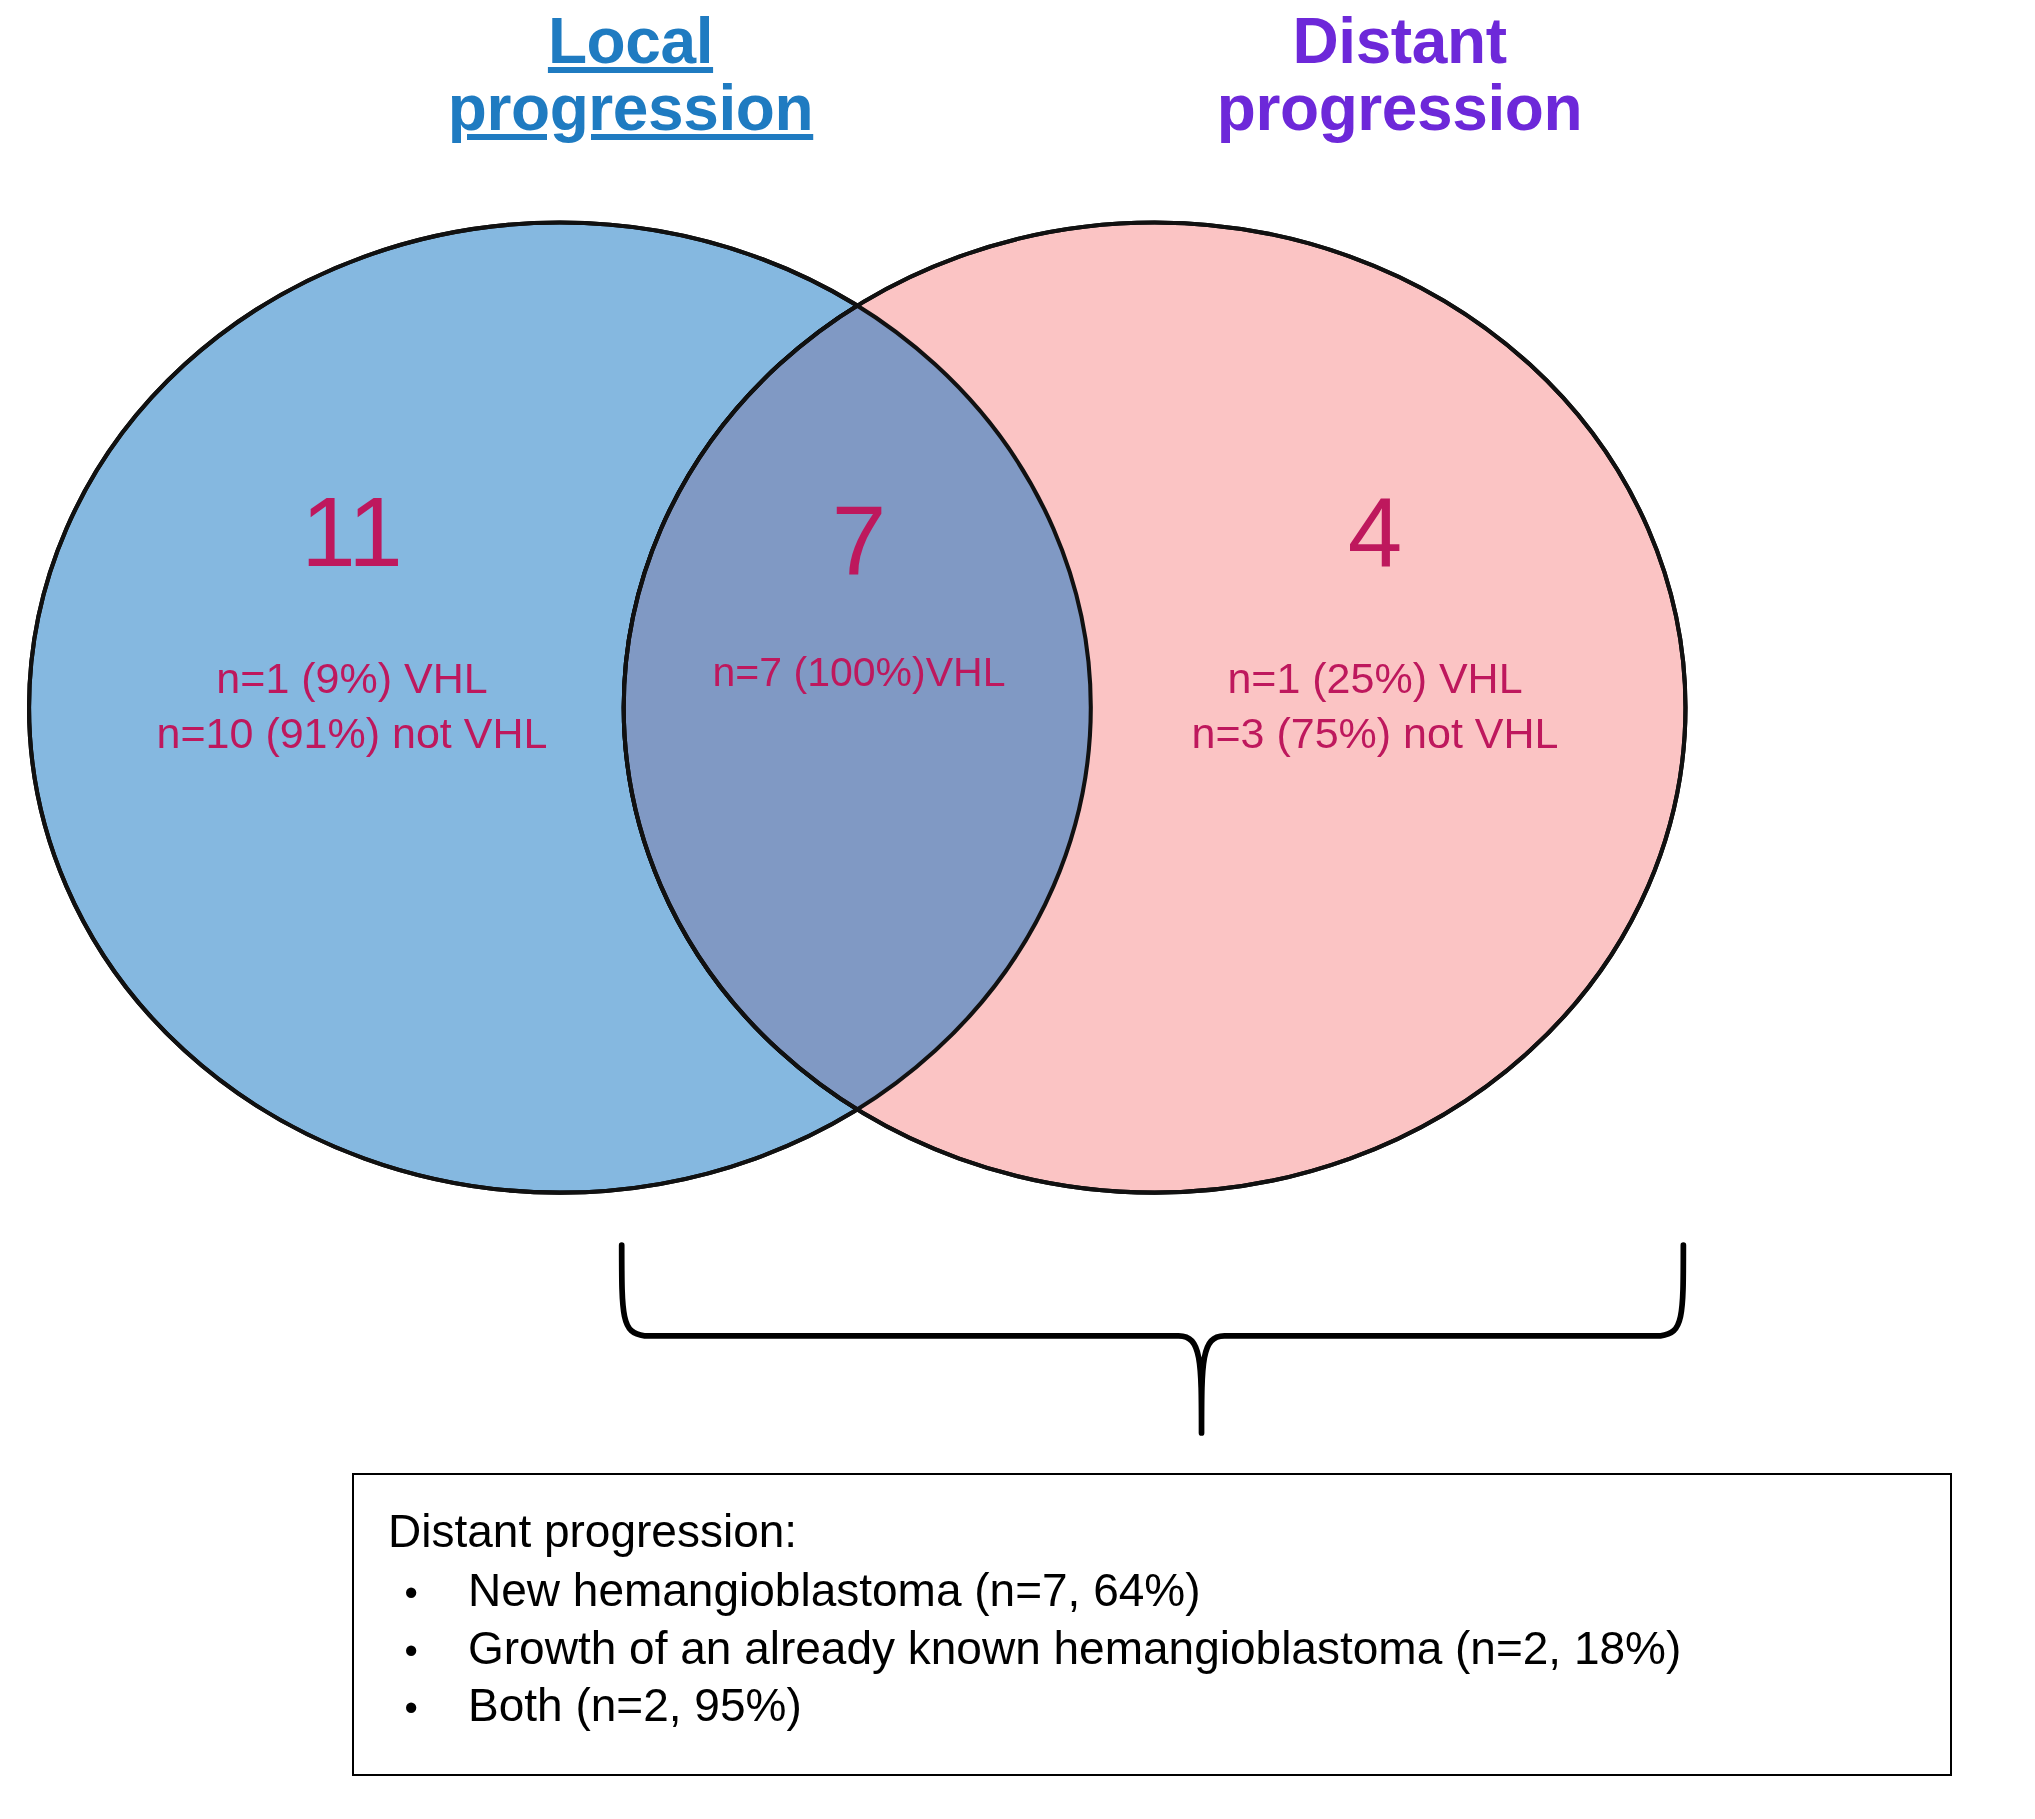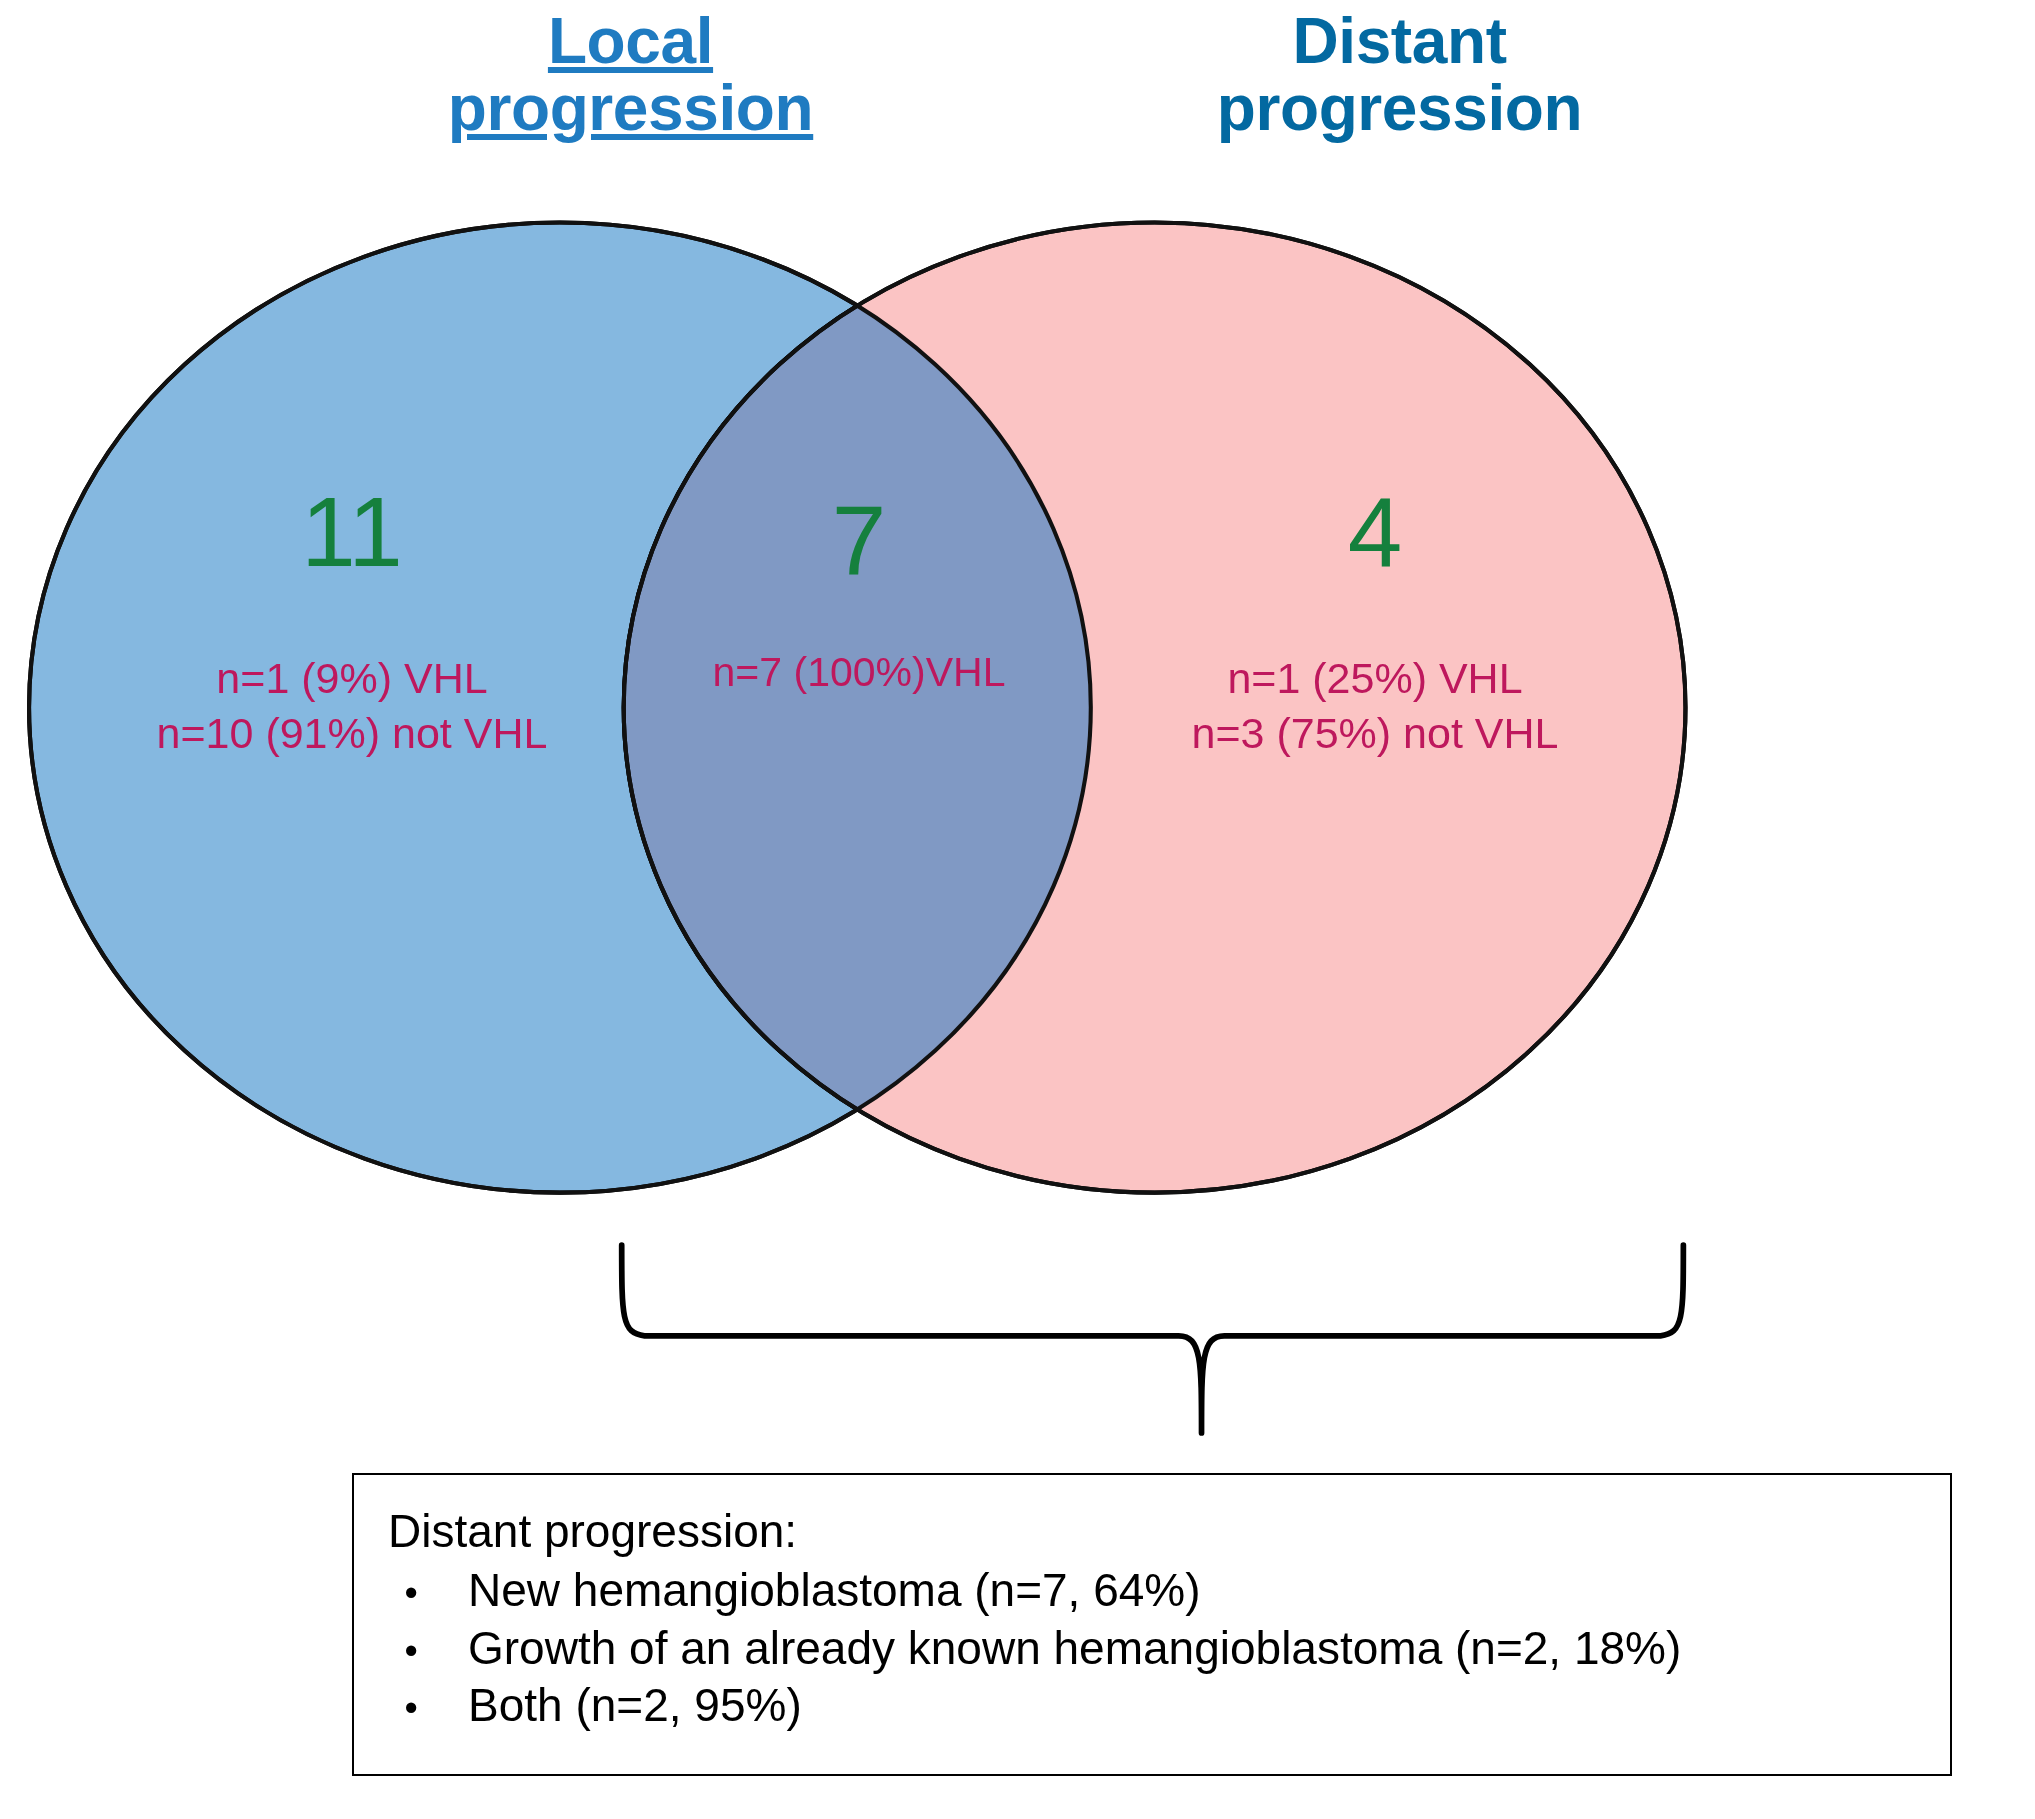--- a/index.html
+++ b/index.html
@@ -32,21 +32,21 @@
     left: 344px;
     top: 8.2px;
     width: 573px;
     color: #1F7BC1;
     text-decoration: underline;
   }
   #title-distant {
     left: 1113px;
     top: 8.2px;
     width: 573px;
-    color: #0369a1;
+    color: #6d28d9;
   }
 
   
   #venn-stage {
     position: absolute;
     left: 0;
     top: 0;
     width: 2036px;
     height: 1227px;
   }
@@ -59,21 +59,21 @@
   
   .region-text {
     position: absolute;
     text-align: center;
     color: #000000;
   }
   .region-count {
     font-size: 98px;
     line-height: 1;
     font-weight: normal;
-    color: #15803d;
+    color: #be185d;
   }
   .region-lines {
     font-size: 43px;
     line-height: 1.28;
     margin-top: 70px;
     white-space: pre-line;
     color: #be185d;
   }
 
   #region-left  { left: 82px;  top: 483px; width: 540px; }

